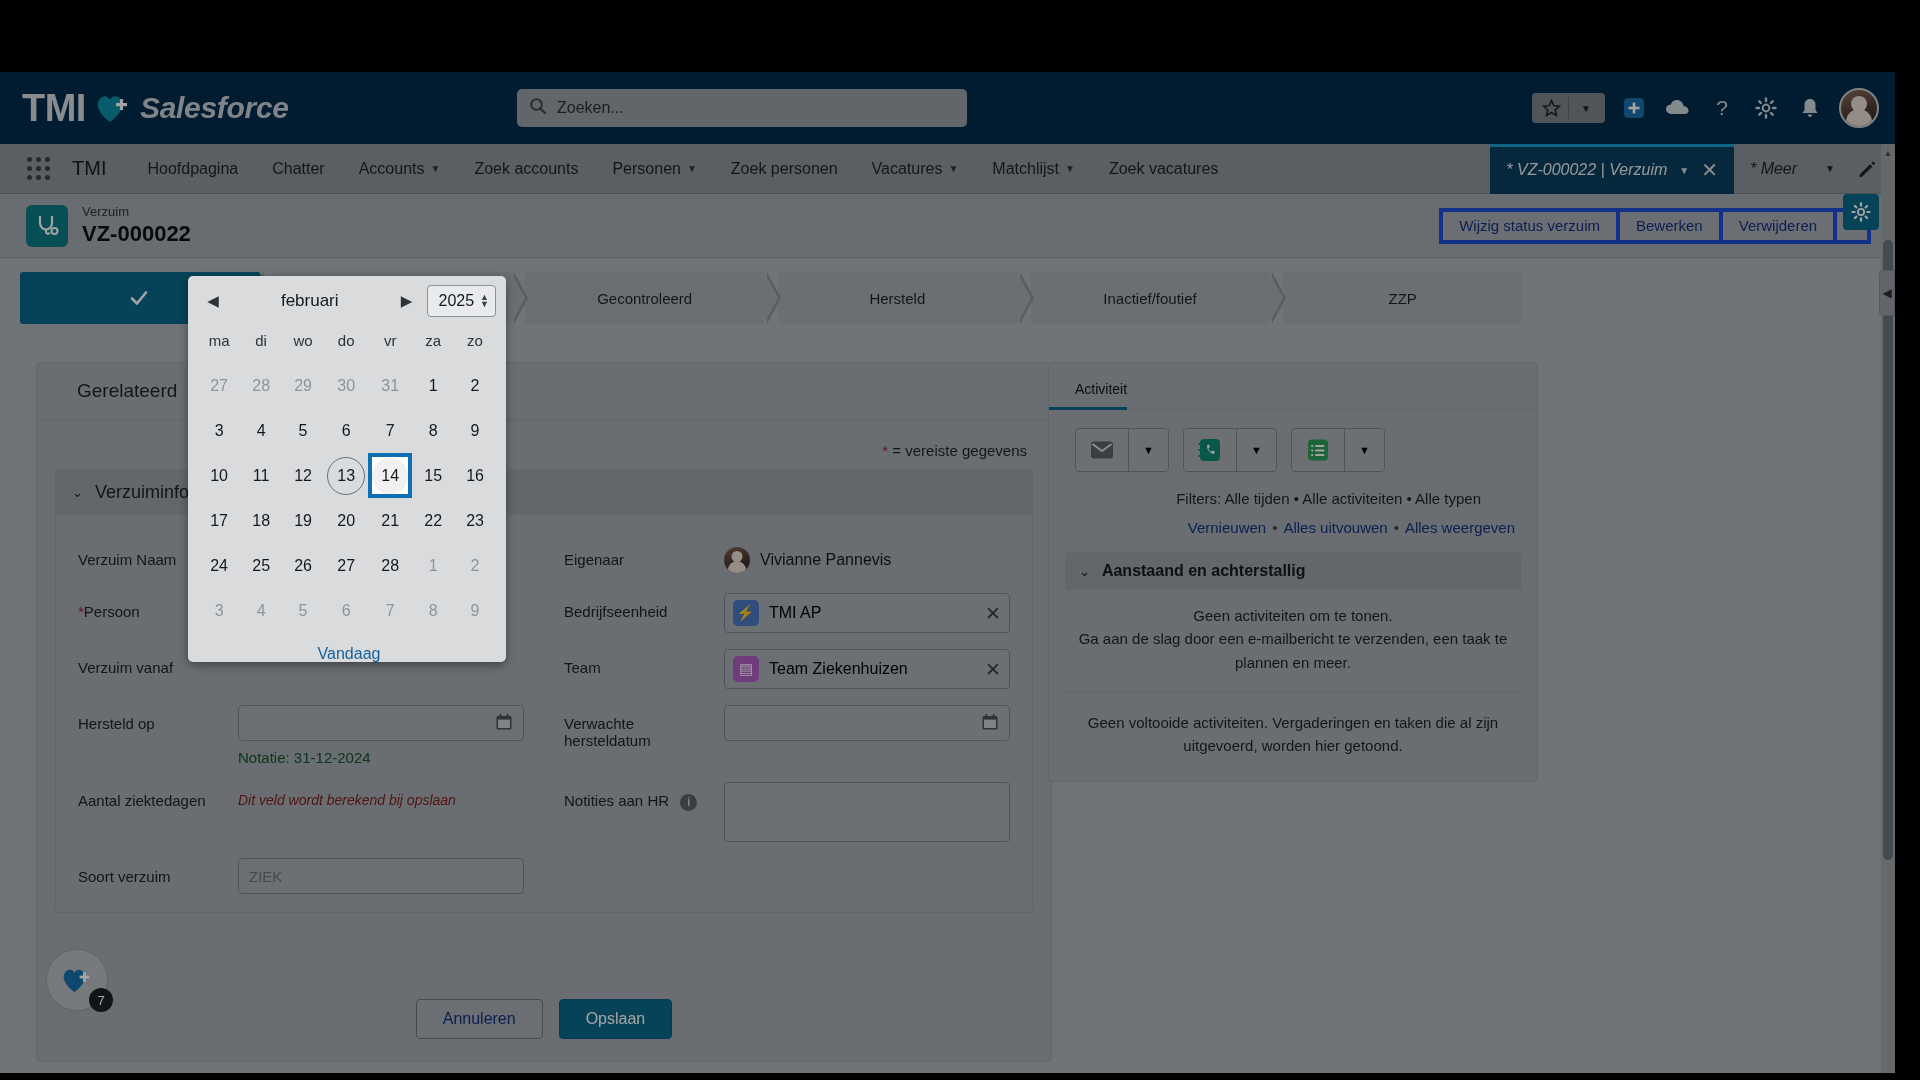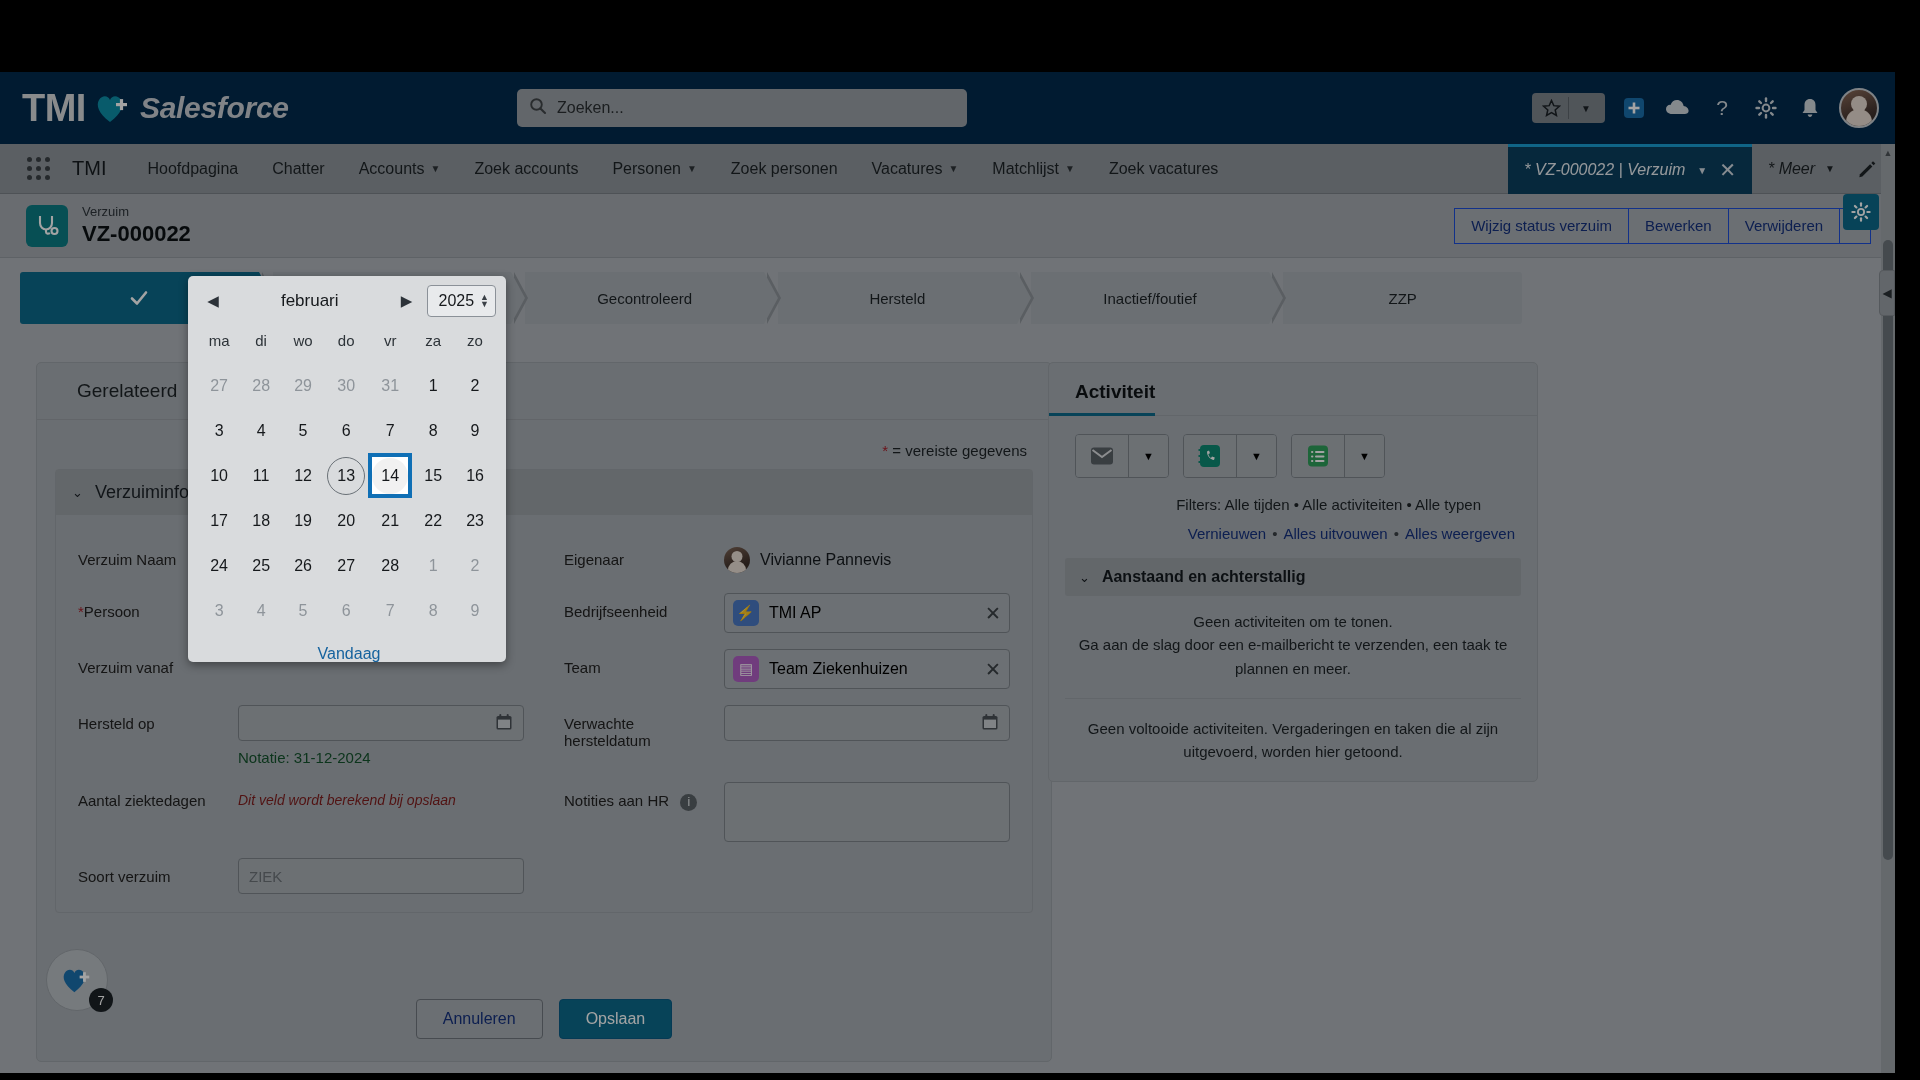--- a/index.html
+++ b/index.html
@@ -111,21 +111,21 @@
   }
   .tabactive {
     display:flex; align-items:center; gap:12px;
     background: #0a3f5f; color:#e9eef2; padding: 0 16px;
     font-style: italic; font-size:16px;
     border-top: 3px solid #1a9fd4;
   }
   .tabactive .tcaret { font-size:10px; font-style:normal; opacity:.9; }
   .tabactive .tclose { font-size:20px; font-style:normal; opacity:.9; }
   .tabmore {
-    display:flex; align-items:center; gap:10px; padding:18px 16px;
+    display:flex; align-items:center; gap:28px; padding:18px 16px;
     font-style:italic; font-size:16px; color:#1d2327;
   }
   .pencil { margin:0 18px 0 6px; display:flex; align-items:center; color:#1d2327; }
 
   
   #rec-header {
     position:absolute; left:0; top:122px; width:1895px; height:64px;
     background:#a4aab0; display:flex; align-items:center;
     border-bottom:1px solid #949aa0;
   }
@@ -133,21 +133,21 @@
     width:42px; height:42px; border-radius:6px; margin-left:26px;
     background:#0b7c84; display:flex; align-items:center; justify-content:center;
     color:#fff;
   }
   #rec-titles { margin-left:14px; }
   #rec-eyebrow { font-size:13px; color:#2e343a; line-height:1.3; }
   #rec-title { font-size:22px; color:#0c1114; font-weight:bold; line-height:1.2; }
   #rec-actions { margin-left:auto; display:flex; align-items:center; margin-right:24px; }
   .actbtn {
     height:36px; display:flex; align-items:center; padding:0 16px;
-    border:1px solid #1d4ed8; background:#a8aeb4; color:#15317e;
+    border:4px solid #1d4ed8; background:#a8aeb4; color:#15317e;
     font-size:15px; cursor:pointer;
   }
   .actbtn + .actbtn { border-left:none; }
   .actbtn.caretonly { padding:0 10px; }
 
   
   #pathwrap {
     position:absolute; left:20px; top:200px; width:1516px; height:52px;
     display:flex; align-items:stretch;
   }
@@ -246,21 +246,21 @@
   .btn-pri {
     height:40px; padding:0 26px; border:1px solid #0a5c86; background:#0b6a8a;
     color:#fff; font-size:16px; border-radius:4px; cursor:pointer;
   }
   
   #sidecol {
     position:absolute; left:1048px; top:290px; width:490px; height:420px;
     background:#a6acb2; border:1px solid #9aa0a6; border-radius:5px;
   }
   #act-title {
-    font-size:19px; font-weight:bold; color:#0f1417;
+    font-size:14px; font-weight:normal; color:#0f1417;
     padding:18px 0 10px 26px; display:inline-block;
     border-bottom:3px solid #0b6a8a;
   }
   #act-head-rule { border-bottom:1px solid #9aa0a6; margin-top:-1px; }
   #act-btns { display:flex; gap:14px; padding:18px 0 0 26px; }
   .actgrp { display:flex; border:1px solid #7d848a; border-radius:4px; overflow:hidden; }
   .actgrp .main { width:52px;height:42px;display:flex;align-items:center;justify-content:center;background:#a9afb5; }
   .actgrp .drop { width:40px;height:42px;display:flex;align-items:center;justify-content:center;background:#a9afb5;border-left:1px solid #7d848a;font-size:11px; }
   #filters {
     text-align:right; font-size:15px; color:#1d2327; padding:18px 56px 0 0;

